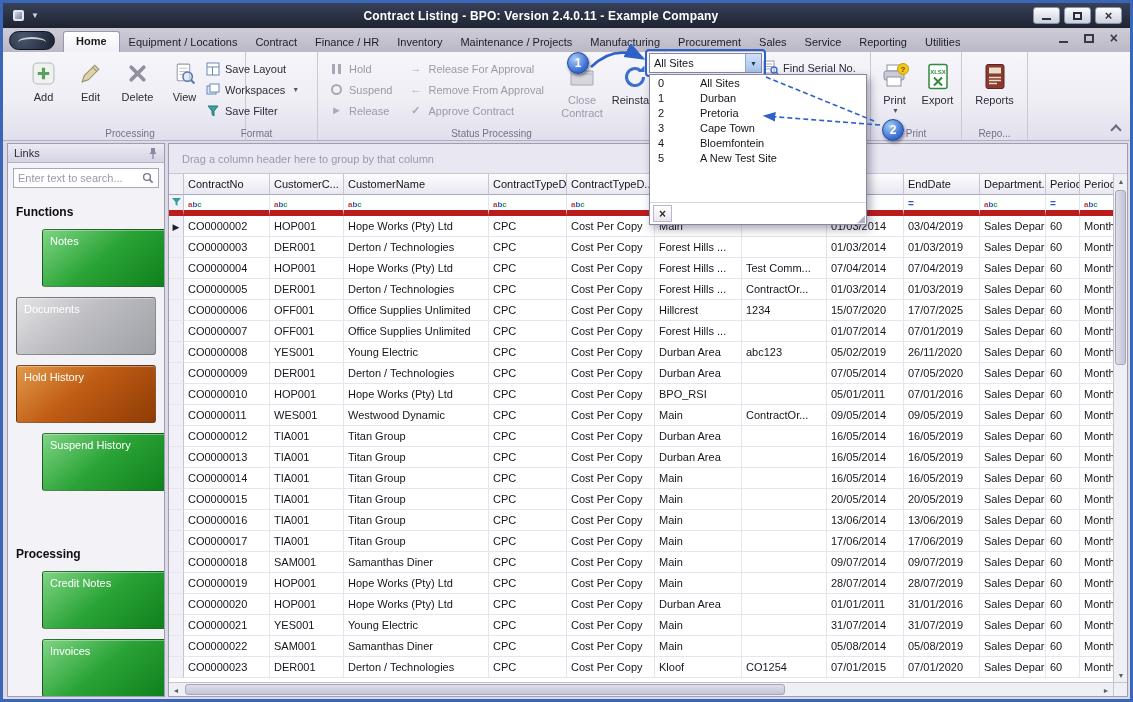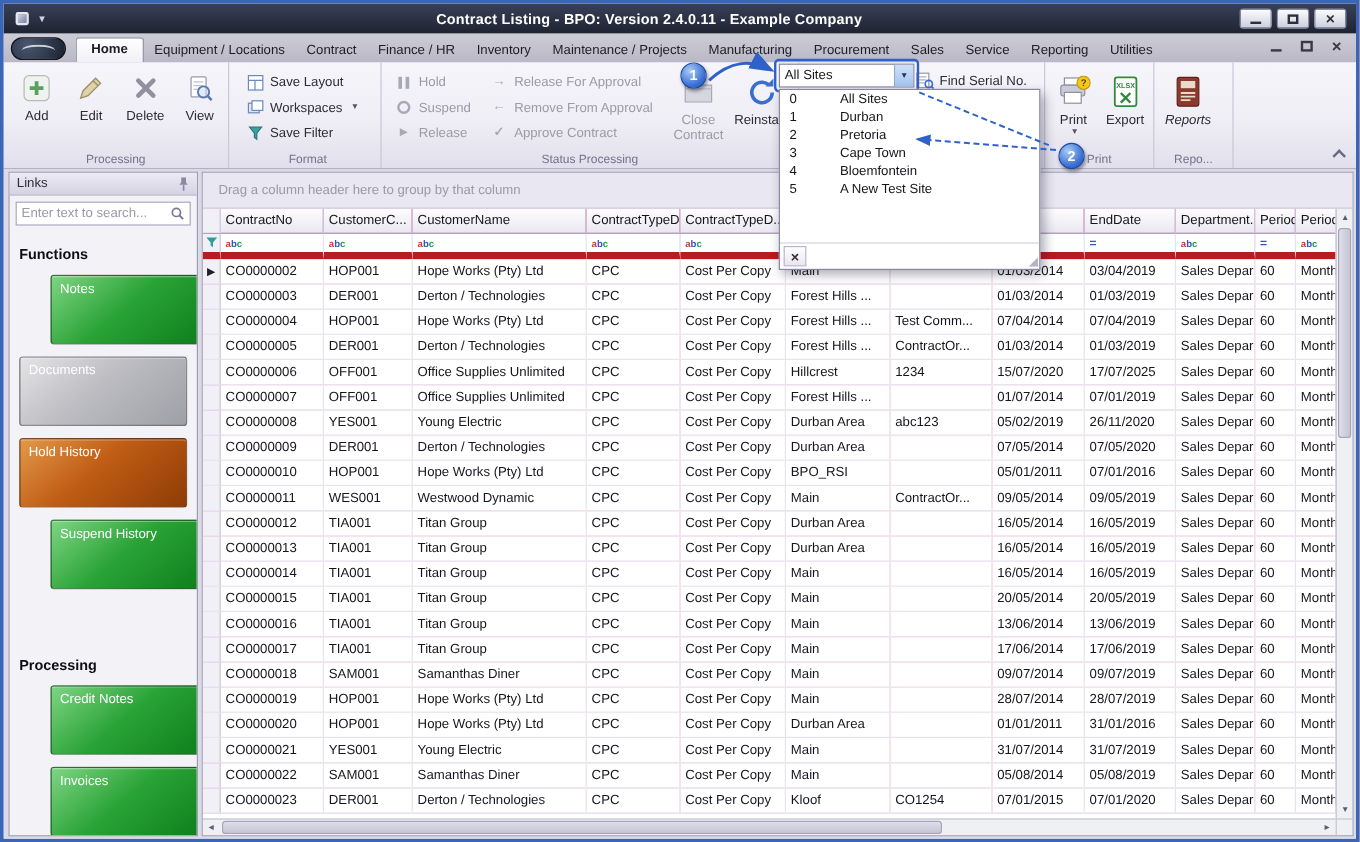--- a/index.html
+++ b/index.html
@@ -58,21 +58,21 @@
 .side-sec.gap{margin-top:56px;}
 .side-btn{width:140px;height:58px;margin:0 auto 10px;flex:none;border-radius:3px;color:#fff;font-size:11px;padding:5px 7px;border:1px solid rgba(40,40,40,.45);box-shadow:inset 0 1px 0 rgba(255,255,255,.35);}
 .c-green{background:linear-gradient(140deg,#7fd584 0%,#2aa336 45%,#0b7a18 100%);margin-left:34px;}
 .c-gray{background:linear-gradient(140deg,#e4e4e6 0%,#bdbdc2 45%,#9da0a6 100%);}
 .c-orange{background:linear-gradient(140deg,#e29a4a 0%,#c05c14 45%,#8e3c06 100%);}
 
 
 .gridwrap{flex:1;border:1px solid #9f9db2;background:#fff;position:relative;overflow:hidden;margin-left:3px;}
 .group-panel{height:30px;background:#e9e7f1;border-bottom:1px solid #c9c7d6;color:#9b99a9;font-size:11px;display:flex;align-items:center;padding-left:13px;}
 .grid-view{position:absolute;top:30px;left:0;right:14px;bottom:14px;overflow:hidden;background:#fff;}
-table.grid{border-collapse:separate;border-spacing:0;table-layout:fixed;width:963px;font-size:11px;color:#15151d;background:#ec4899;}
+table.grid{border-collapse:separate;border-spacing:0;table-layout:fixed;width:963px;font-size:11px;color:#15151d;background:#a16207;}
 .grid th{height:21px;font-weight:normal;text-align:left;padding:0 4px;background:linear-gradient(#fdfdfe,#e9e8f1);border-right:1px solid #c6c5d6;border-bottom:1px solid #a9a8bc;overflow:hidden;white-space:nowrap;}
 .grid th.ind{background:#f1f0f6;}
 .grid td{height:21px;padding:0 4px;border-right:1px solid #e6e5ee;border-bottom:1px solid #e6e5ee;overflow:hidden;white-space:nowrap;background:#fff;}
 tr.frow td{background:#fdfefe;border-bottom:6px solid #b91c1c;}
 .grid td.ind{background:#f1f0f6;border-right:1px solid #c6c5d6;text-align:center;padding:0;}
 .fabc b{font-weight:bold;font-size:8px;letter-spacing:0;}
 .fabc b:nth-child(1){color:#c23b3b;}
 .fabc b:nth-child(2){color:#3b53c2;}
 .fabc b:nth-child(3){color:#2a9a5a;}
 .feq{color:#3b53c2;font-weight:bold;font-size:10px;}
@@ -149,21 +149,21 @@
       </div>
     <div class="mdibtns">
       <span class="mdi-min"></span>
       <span class="mdi-max"></span>
       <span class="mdi-close">×</span>
     </div>
   </div>
 
   <div class="ribbon">
 
-    <div class="rg" style="left:0;width:188px;">
+    <div class="rg" style="left:12px;width:231px;">
       <div style="display:flex;gap:2px;padding-left:4px;">
         <div class="bigbtn">
           <span class="bic">
               <svg width="25" height="25" viewBox="0 0 24 24">
                 <rect x="2" y="2" width="20" height="20" rx="4" fill="#f0f2f0" stroke="#b4bcb4"></rect>
                 <path d="M12 6.5v11M6.5 12h11" stroke="#5aa061" stroke-width="3"></path>
               </svg>
             </span>
           <span>Add</span>
         </div>
@@ -319,21 +319,21 @@
                 <path d="M8 14l8 8M16 14l-8 8" stroke="#2f8a3c" stroke-width="2"></path>
               </svg>
             </span>
           <span>Export</span>
         </div>
       </div>
       <div class="rg-label">Print</div>
     </div>
 
     <div class="rg" style="left:959px;width:66px;">
-      <div style="display:flex;justify-content:flex-start;padding-top:3px;font-style:italic;">
+      <div style="display:flex;justify-content:center;padding-top:3px;">
         <div class="bigbtn" style="width:52px;">
           <span class="bic">
               <svg width="24" height="27" viewBox="0 0 24 26">
                 <rect x="3" y="1" width="18" height="24" rx="2" fill="#8c3a2e" stroke="#5e241c"></rect>
                 <rect x="6" y="4" width="12" height="6" fill="#e8ddc8"></rect>
                 <path d="M6 14h12M6 17h12M6 20h8" stroke="#e8ddc8" stroke-width="1.5"></path>
               </svg>
             </span>
           <span>Reports</span>
         </div>

